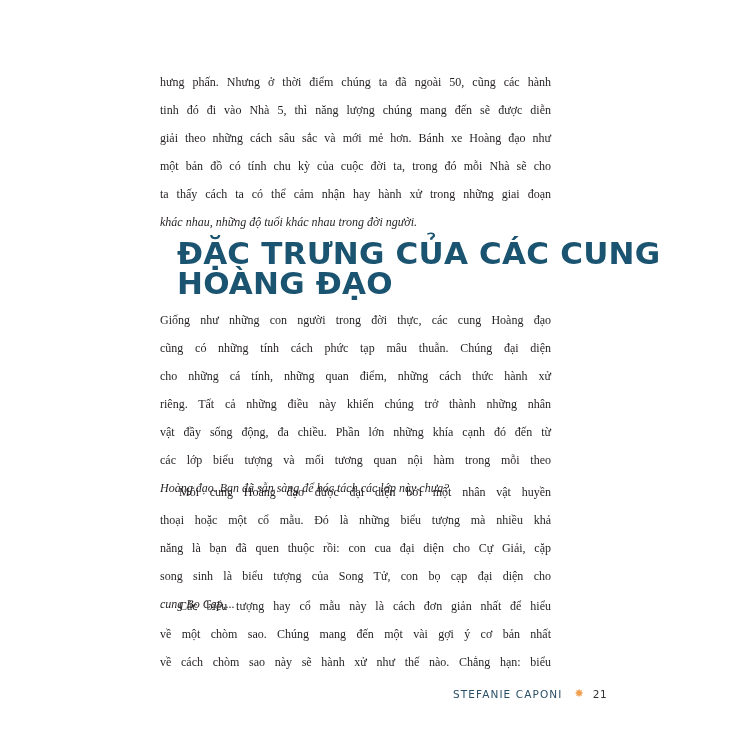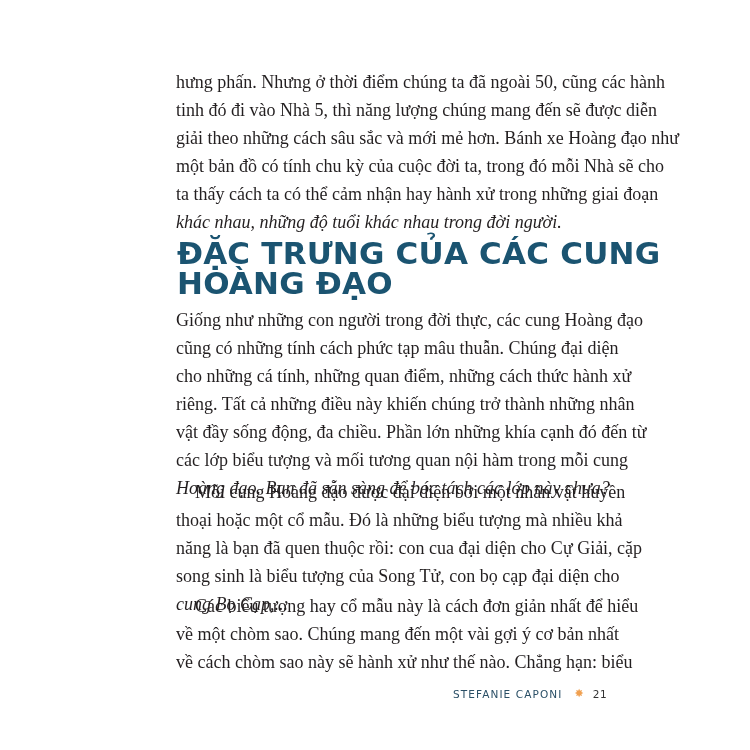--- a/index.html
+++ b/index.html
@@ -14,24 +14,24 @@
       overflow: hidden;
     }
     .page {
       position: absolute;
       left: 0; top: 0;
       width: 750px; height: 750px;
       background: #ffffff;
     }
     .text-block {
       position: absolute;
-      left: 176px;
+      left: 160px;
       width: 391px;
       font-family: "Liberation Serif", "DejaVu Serif", serif;
-      font-size: 18px;
+      font-size: 12px;
       color: #231f20;
     }
     .line {
       height: 28px;
       line-height: 28px;
       white-space: nowrap;
       text-align: justify;
       text-align-last: justify;
       overflow: visible;
     }
@@ -102,21 +102,21 @@
     <span class="hline">ĐẶC TRƯNG CỦA CÁC CUNG</span>
     <span class="hline">HOÀNG ĐẠO</span>
   </div>
 
   <div class="text-block" style="top:306px;">
     <div class="line">Giống như những con người trong đời thực, các cung Hoàng đạo</div>
     <div class="line">cũng có những tính cách phức tạp mâu thuẫn. Chúng đại diện</div>
     <div class="line">cho những cá tính, những quan điểm, những cách thức hành xử</div>
     <div class="line">riêng. Tất cả những điều này khiến chúng trở thành những nhân</div>
     <div class="line">vật đầy sống động, đa chiều. Phần lớn những khía cạnh đó đến từ</div>
-    <div class="line">các lớp biểu tượng và mối tương quan nội hàm trong mỗi cung</div>
+    <div class="line">các lớp biểu tượng và mối tương quan nội hàm trong mỗi theo</div>
     <div class="line last">Hoàng đạo. Bạn đã sẵn sàng để bóc tách các lớp này chưa?</div>
   </div>
 
   <div class="text-block" style="top:478px;">
     <div class="line indent">Mỗi cung Hoàng đạo được đại diện bởi một nhân vật huyền</div>
     <div class="line">thoại hoặc một cổ mẫu. Đó là những biểu tượng mà nhiều khả</div>
     <div class="line">năng là bạn đã quen thuộc rồi: con cua đại diện cho Cự Giải, cặp</div>
     <div class="line">song sinh là biểu tượng của Song Tử, con bọ cạp đại diện cho</div>
     <div class="line last">cung Bọ Cạp,...</div>
   </div>

